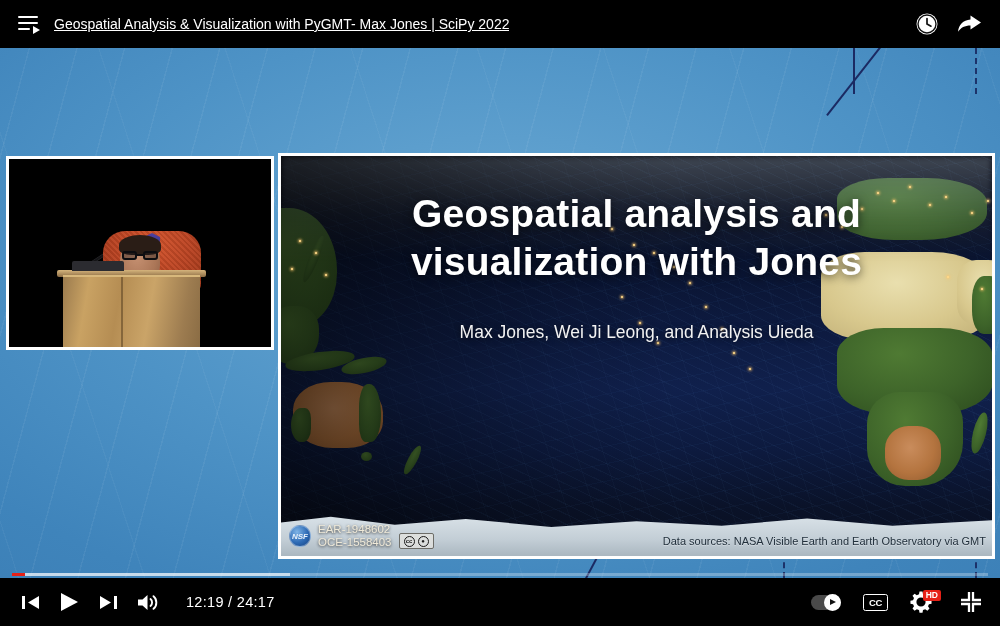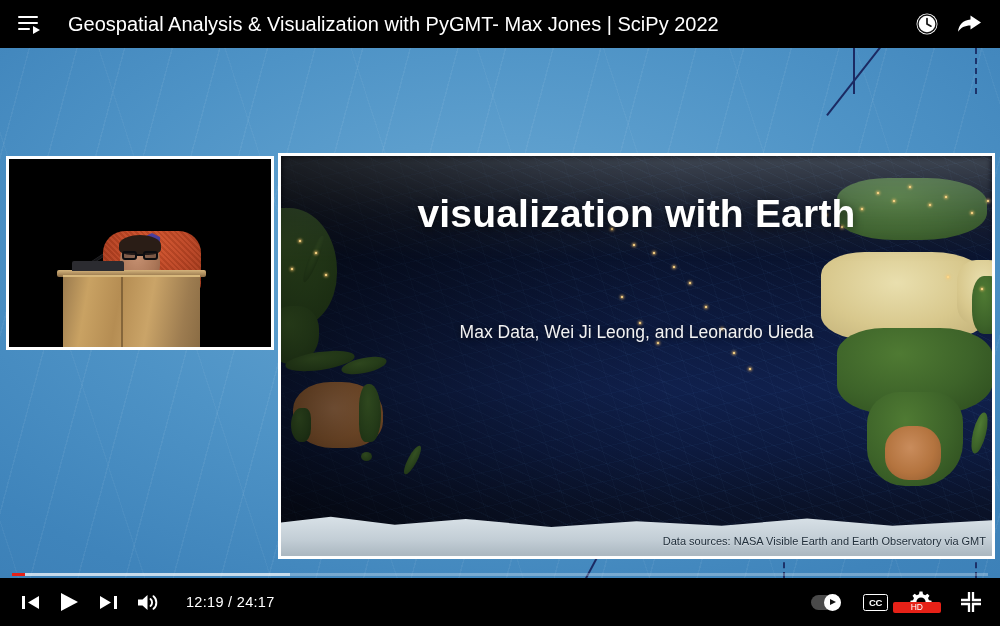--- a/index.html
+++ b/index.html
@@ -248,22 +248,22 @@
   #queueIcon { width:22px; height:18px; margin-left:18px; position:relative; cursor:pointer; }
   #queueIcon b { position:absolute; left:0; height:2.4px; background:#fff; border-radius:1px; }
   #queueIcon b:nth-child(1){ top:1px; width:20px; }
   #queueIcon b:nth-child(2){ top:7px; width:20px; }
   #queueIcon b:nth-child(3){ top:13px; width:12px; }
   #queueIcon em {
     position:absolute; right:0; top:11px; width:0; height:0;
     border-left:7px solid #fff; border-top:4.5px solid transparent; border-bottom:4.5px solid transparent;
   }
   #vidTitle {
-    margin-left:28px; color:#fff; font-size:20px; font-weight:normal;
-    white-space:nowrap; overflow:hidden; text-overflow:ellipsis; max-width:810px; cursor:pointer;
+    margin-left:14px; color:#fff; font-size:14px; font-weight:normal;
+    white-space:nowrap; overflow:hidden; text-overflow:ellipsis; max-width:810px; cursor:pointer;text-decoration:underline;
   }
   #topRight { margin-left:auto; display:flex; align-items:center; gap:18px; margin-right:18px; }
   .tr-btn { cursor:pointer; display:flex; align-items:center; justify-content:center; }
 
   
   #bottom {
     position:absolute; left:0; bottom:0; width:1000px; height:48px;
     background:#000; z-index:22;
   }
   #progressWrap {
@@ -305,21 +305,21 @@
     border-top:3.6px solid transparent; border-bottom:3.6px solid transparent; margin-left:1.5px;
   }
   #ccBtn {
     width:25px; height:17px; border:1.8px solid #fff; border-radius:2.5px;
     display:flex; align-items:center; justify-content:center; gap:1.5px; cursor:pointer;
   }
   #ccBtn b { color:#fff; font-size:9.5px; font-weight:bold; letter-spacing:-.3px; }
   #gearWrap { position:relative; width:28px; height:22px; cursor:pointer; }
   #hdBadge {
     position:absolute; right:-3px; top:-1px; background:#e62117; color:#fff;
-    font-size:8.5px; font-weight:normal; padding:1px 18px; border-radius:2px; line-height:1.05;margin-top:12px;
+    font-size:8.5px; font-weight:bold; padding:1px 3px; border-radius:2px; line-height:1.05;
   }
 </style>
 </head>
 <body>
 
 <div id="player">
 
   <div id="stage">
     <div class="sheen"></div>
     <div class="sheen2"></div>
@@ -407,24 +407,36 @@
           <span style="left:44px;   top:118px;"></span>
             <span style="left:10px;  top:112px;"></span>
           <span style="left:700px;  top:132px;"></span>
             <span style="left:666px; top:120px;"></span>
           <span style="left:560px;  top:70px;"></span>
             <span style="left:544px;  top:58px;"></span>
         </div>
       </div>
 
       <div id="slideTitle">
-        <div>visualization with Earth</div>
-      </div>
-      <div id="slideAuthors">Max Data, Wei Ji Leong, and Leonardo Uieda</div>
-
+        <div>Geospatial analysis and</div>
+        <div>visualization with Jones</div>
+      </div>
+      <div id="slideAuthors">Max Jones, Wei Ji Leong, and Analysis Uieda</div>
+
+      <div id="grants">
+        <div id="nsf">NSF</div>
+        <div id="grantnums">
+          <div>EAR-1948602</div>
+          <div>OCE-1558403</div>
+        </div>
+        <div id="ccbadge">
+          <i>cc</i>
+          <i>●</i>
+        </div>
+      </div>
 
       <div id="datasrc">Data sources: NASA Visible Earth and Earth Observatory via GMT</div>
     </div>
   </div>
 
   <div id="topbar">
     <div id="queueIcon">
       <b></b>
         <b></b>
         <b></b>

